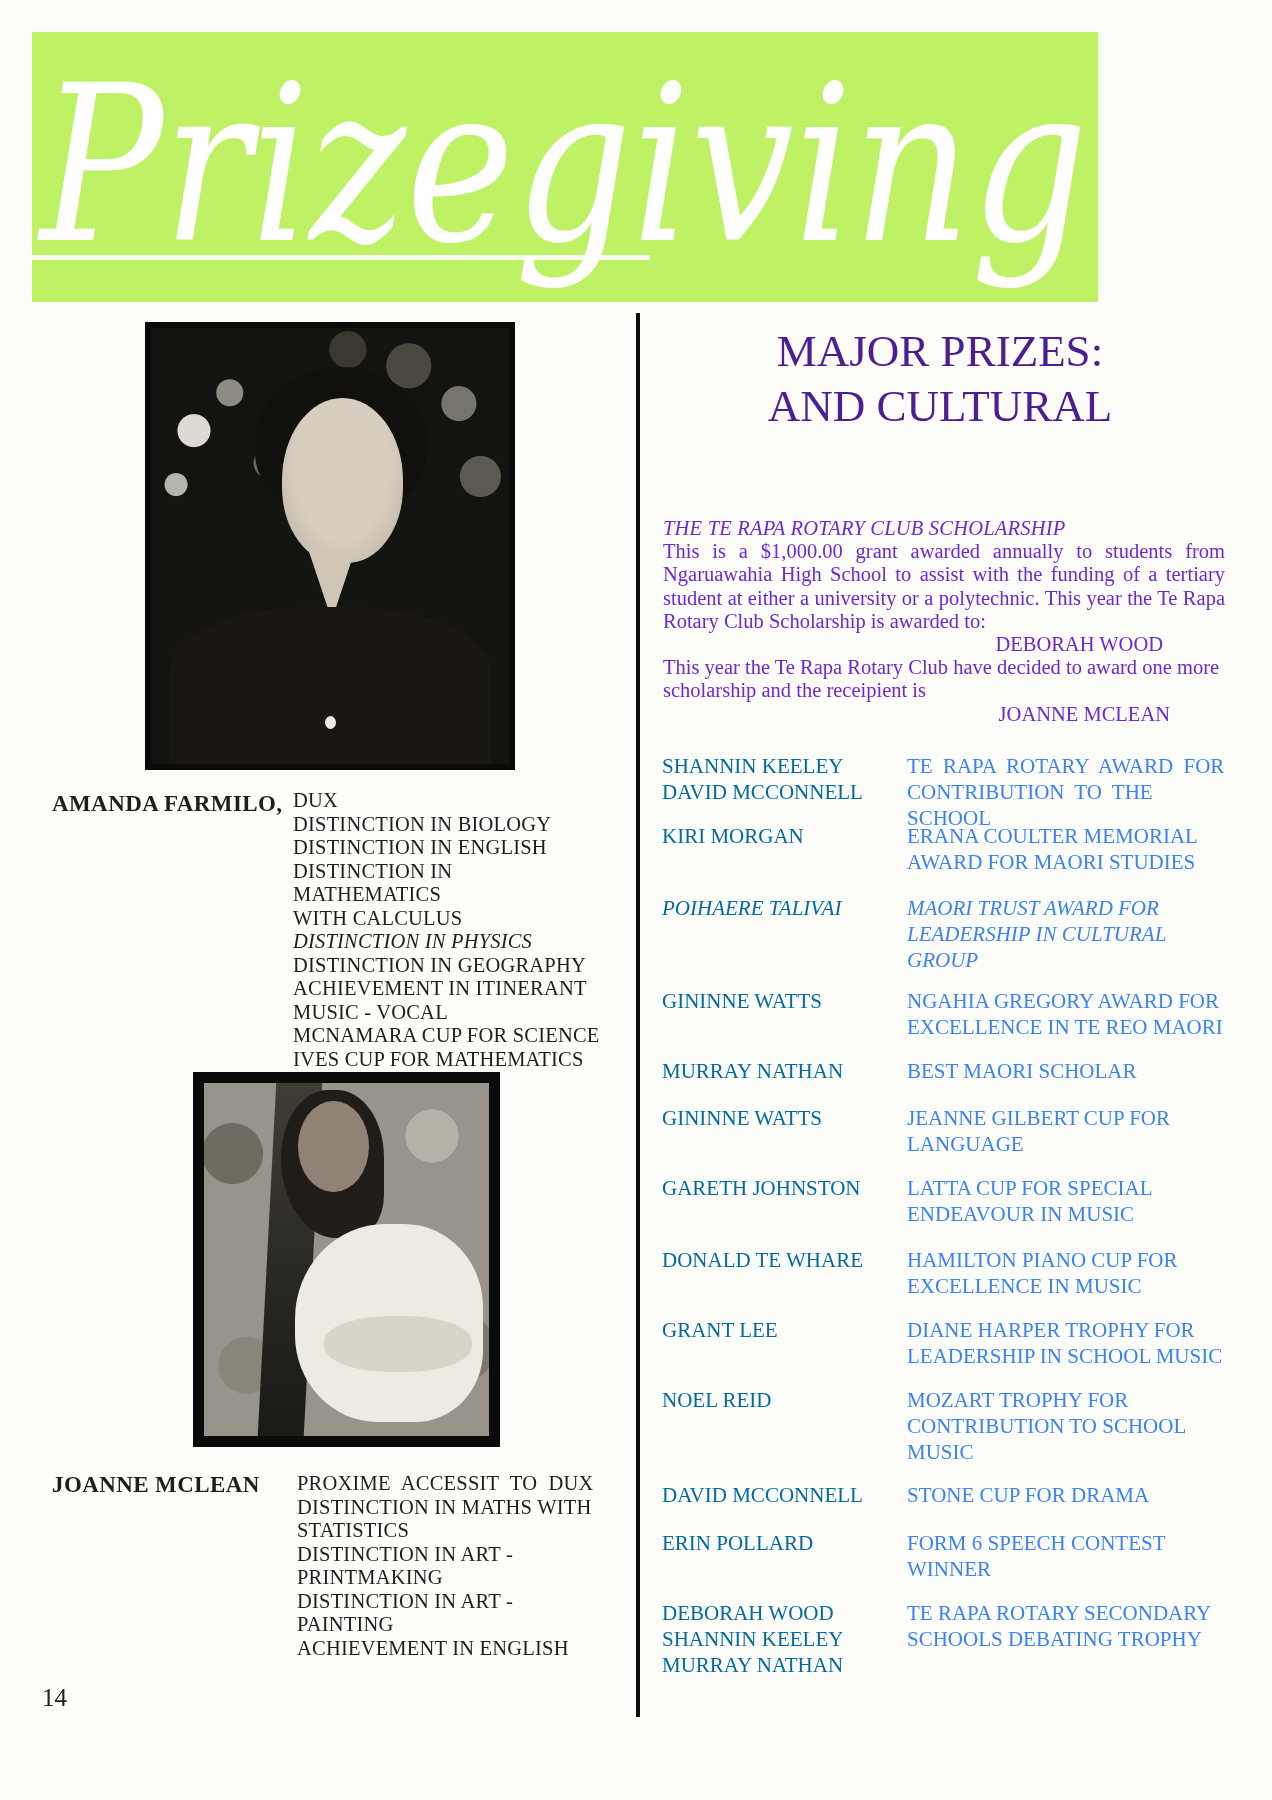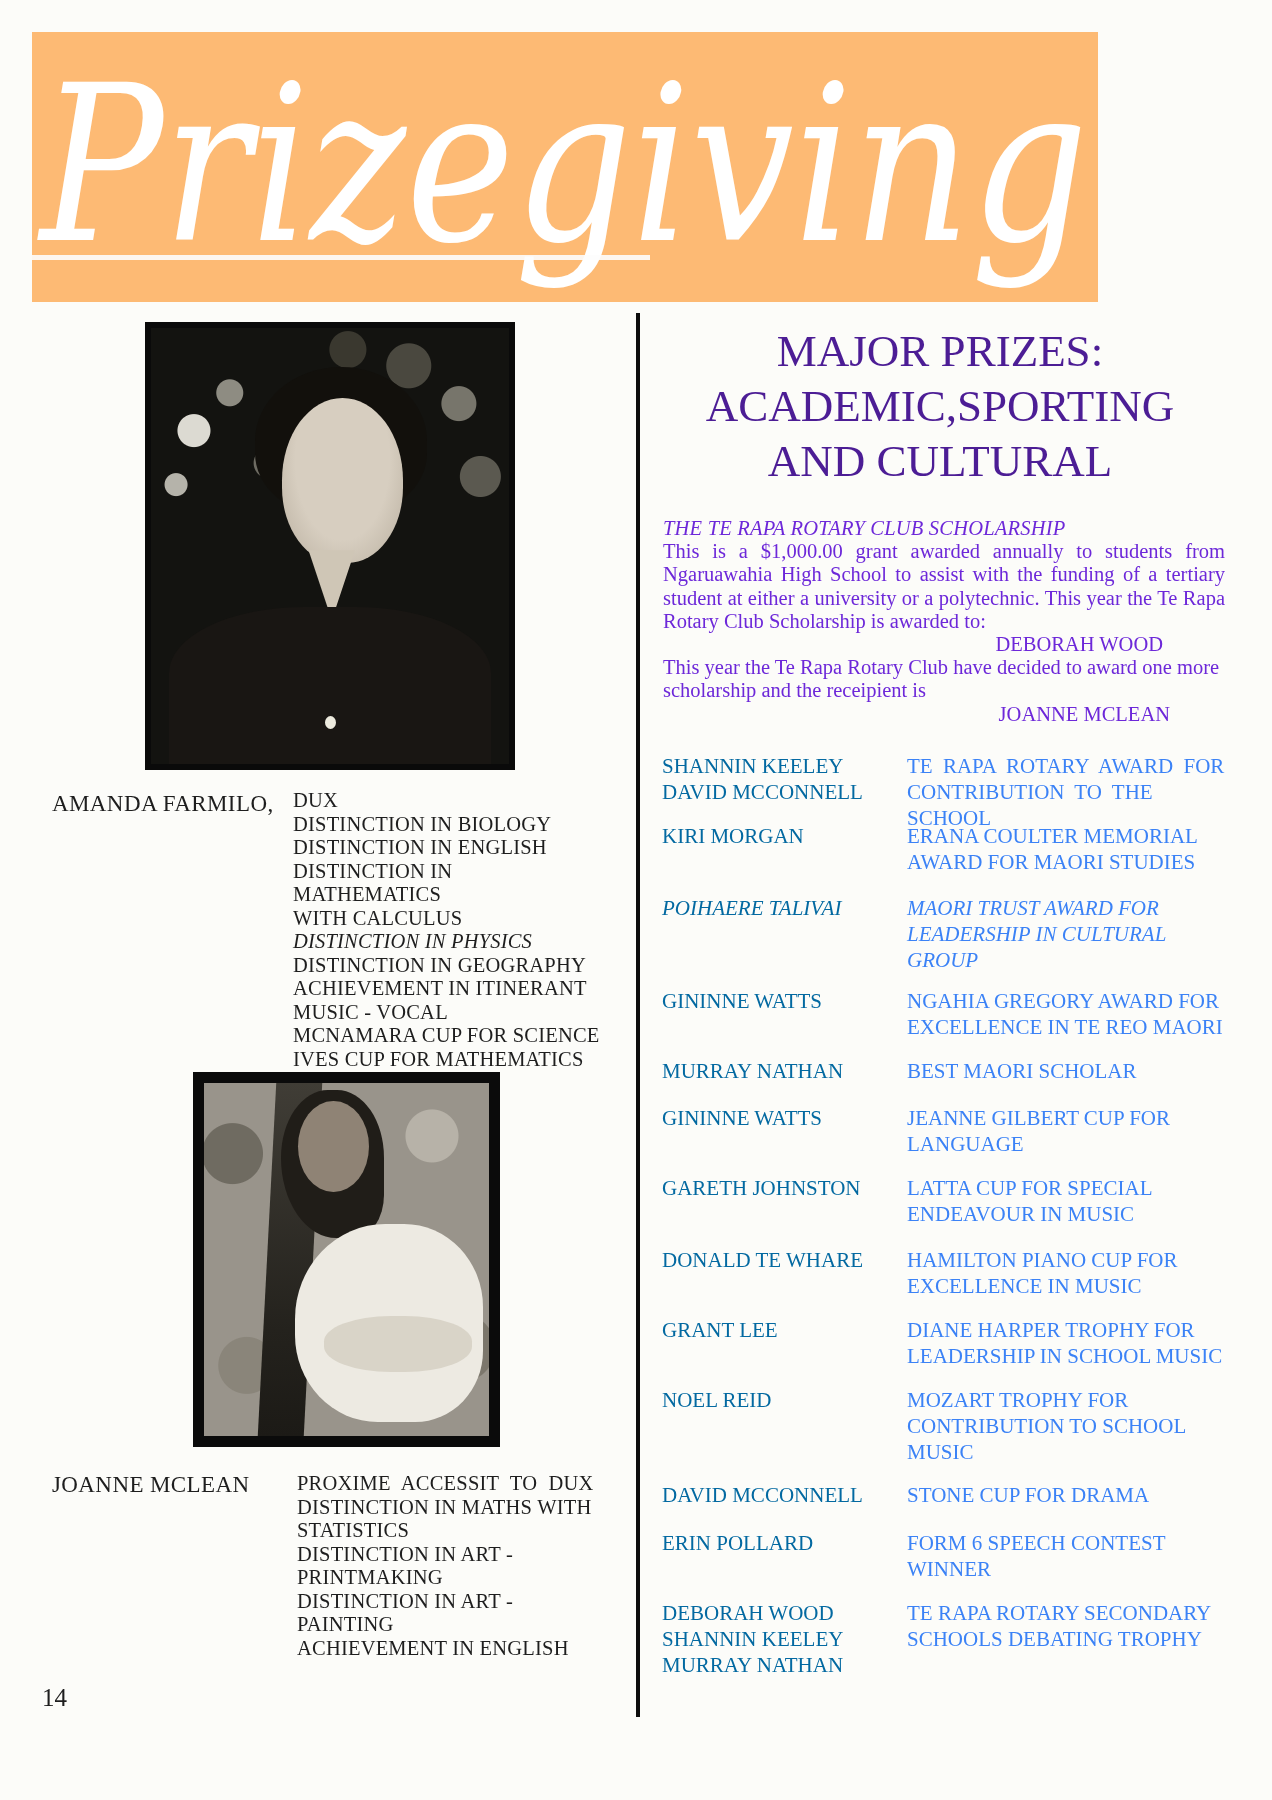--- a/index.html
+++ b/index.html
@@ -5,21 +5,21 @@
   html,body{margin:0;padding:0;}
   body{
     width:1272px;height:1800px;position:relative;
     background:#fcfcf9;color:#1e1e1e;
     font-family:"Liberation Serif", serif;
     overflow:hidden;
   }
   
   .banner{
     position:absolute;left:32px;top:32px;width:1066px;height:270px;
-    background:#fdba74;overflow:hidden;
+    background:#bef264;overflow:hidden;
   }
   .banner svg{display:block;width:100%;height:100%;}
   .banner-streak{
     position:absolute;left:0;top:223px;width:58%;height:5px;
     background:#fdfdfd;opacity:.9;
   }
   
   .photo{position:absolute;box-sizing:border-box;overflow:hidden;}
   #photo-amanda{left:145px;top:322px;width:370px;height:448px;background:#131310;border:6px solid #0a0a0a;}
   #photo-amanda .foliage{
@@ -78,21 +78,21 @@
   }
   #photo-joanne .hair{
     position:absolute;left:27%;top:2%;width:36%;height:42%;
     background:#201d18;border-radius:55% 55% 35% 65%;
   }
   #photo-joanne .head{
     position:absolute;left:33%;top:5%;width:25%;height:26%;
     background:#8f8375;border-radius:50%;
   }
   
-  .caption{position:absolute;left:52px;font-size:23px;letter-spacing:.4px;}
+  .caption{position:absolute;left:52px;font-size:23px;letter-spacing:.4px;font-weight:bold;}
   #caption-amanda{top:791px;}
   #caption-joanne{top:1472px;}
   .prize-list{position:absolute;width:310px;font-size:20.5px;line-height:23.5px;letter-spacing:.2px;}
   #prize-list-1{left:293px;top:789px;}
   #prize-list-2{left:297px;top:1472px;}
   .prize-line.italic{font-style:italic;}
   .page-number{position:absolute;left:42px;top:1684px;font-size:25px;}
   
   .divider{position:absolute;left:636px;top:313px;width:4px;height:1404px;background:#0d0d0d;}
   
@@ -168,21 +168,20 @@
     <div class="prize-line">PAINTING</div>
     <div class="prize-line">ACHIEVEMENT IN ENGLISH</div>
   </div>
 
 <div class="page-number">14</div>
 
 <div class="divider"></div>
 
 <div class="mp-heading">
   <div>MAJOR PRIZES:</div>
-  <div>ACADEMIC,SPORTING</div>
   <div>AND CULTURAL</div>
 </div>
 
 <div class="scholarship">
   <div class="sch-title">THE TE RAPA ROTARY CLUB SCHOLARSHIP</div>
   <div class="sch-body1">This is a $1,000.00 grant awarded annually to students from Ngaruawahia High School to assist with the funding of a tertiary student at either a university or a polytechnic.  This year the Te Rapa Rotary Club Scholarship is awarded to:</div>
   <div class="sch-recipient-1">DEBORAH WOOD</div>
   <div class="sch-body2">This year the Te Rapa Rotary Club have decided to award one more scholarship and the receipient is</div>
   <div class="sch-recipient-2">JOANNE MCLEAN</div>
 </div>

